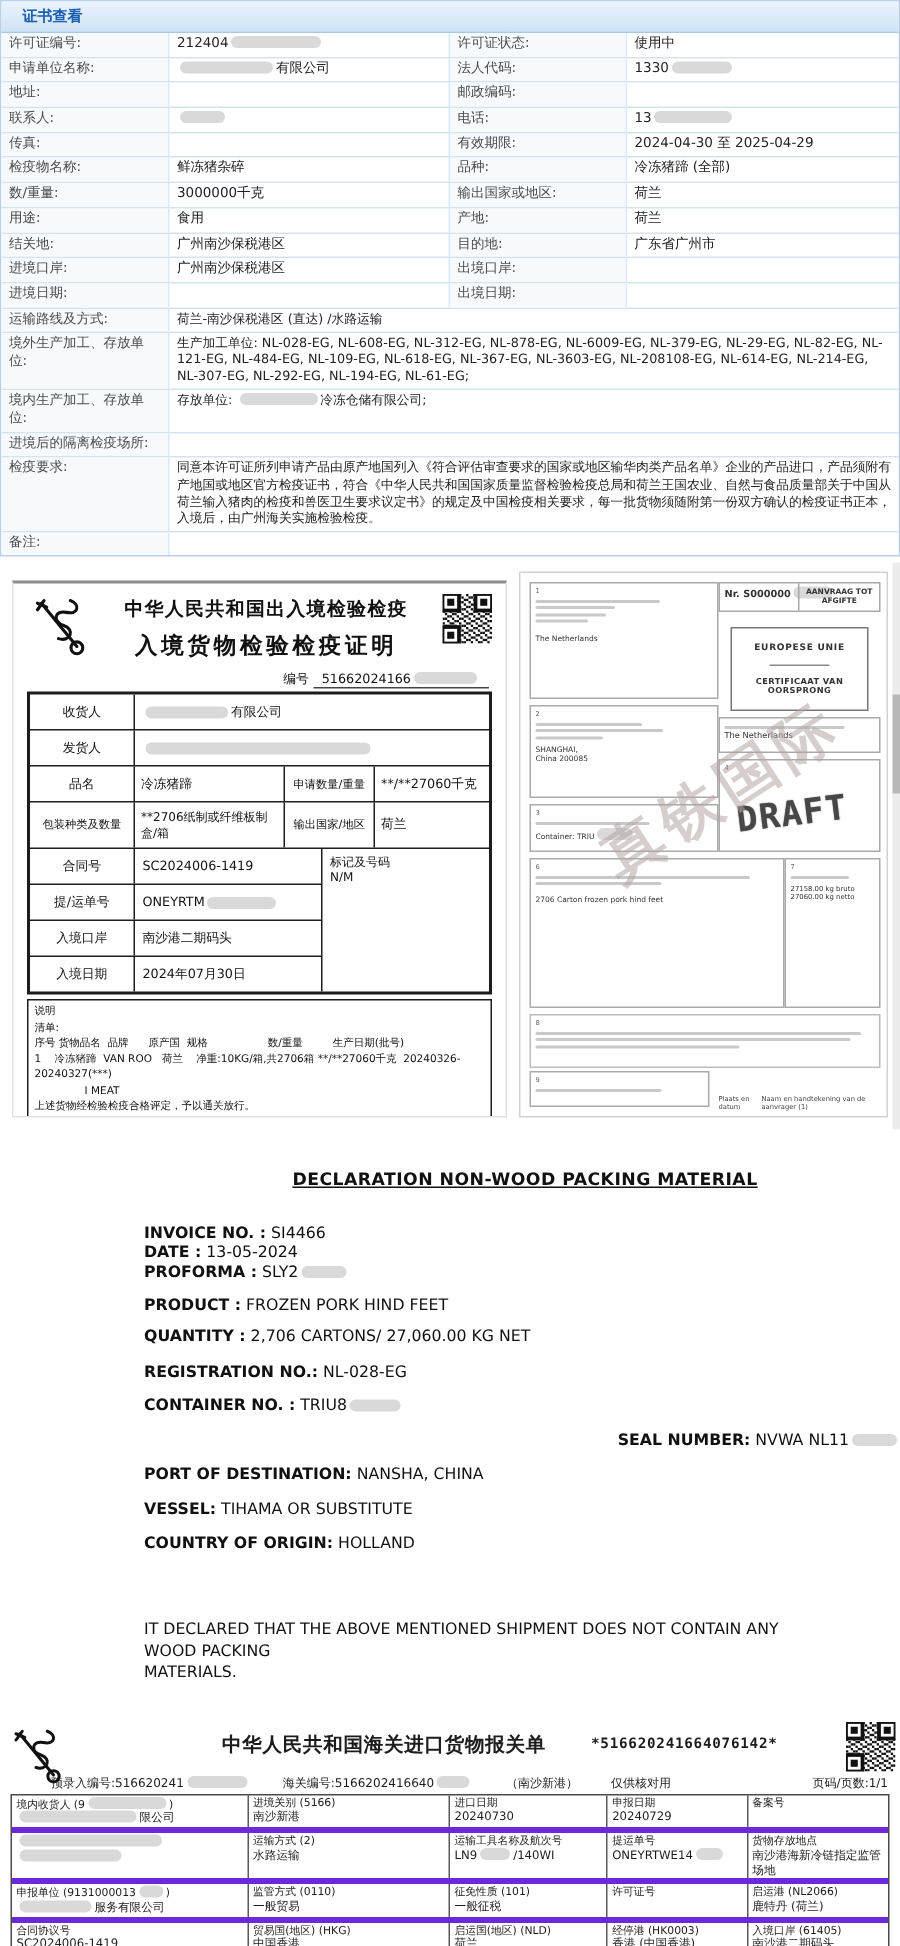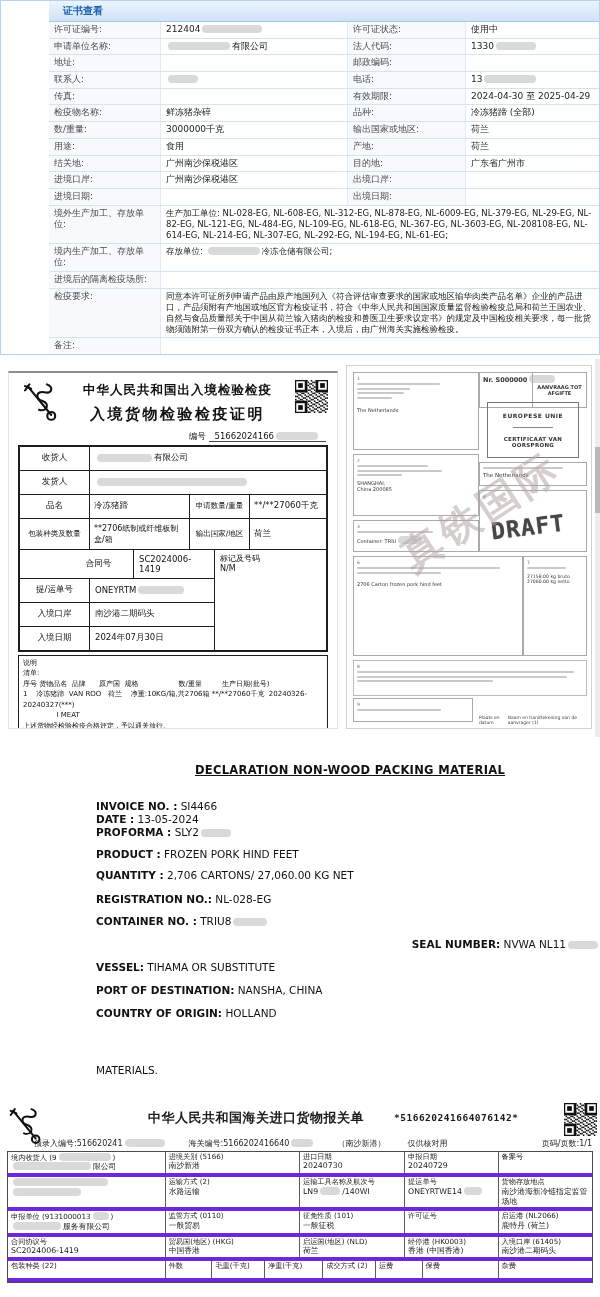--- a/index.html
+++ b/index.html
@@ -1,19 +1,19 @@
 <!DOCTYPE html>
 <html><head>
 <meta charset="utf-8">
 <style>
   html,body{margin:0;padding:0;background:#fff;}
   body{width:600px;font-family:"DejaVu Sans","Liberation Sans",sans-serif;color:#222;-webkit-font-smoothing:antialiased;}
   .redact{display:inline-block;height:8px;border-radius:4px;background:#d9d9d9;vertical-align:-1px;margin:0 2px;filter:blur(.4px);}
   
-  .qpanel{border:1px solid #b7d0ec;padding-left:48px;}
+  .qpanel{border:1px solid #b7d0ec;}
   .qhead{background:linear-gradient(#ecf4fd,#cfe2f6);border-bottom:1px solid #a9c7e7;color:#1a5fae;font-weight:bold;font-size:10px;padding:3px 14px;}
   .qrow{display:flex;border-top:1px solid #d3e3f4;font-size:9px;line-height:1.3;background:#fff;}
   .qrow:first-child{border-top:none;}
   .ql{width:112px;min-width:112px;padding:2px 5px;color:#4a4a4a;border-right:1px solid #ddeafa;background:#f7fafd;box-sizing:border-box;}
   .qv1{width:187px;min-width:187px;padding:2px 5px;border-right:1px solid #ddeafa;box-sizing:border-box;}
   .ql2{width:118px;min-width:118px;padding:2px 5px;color:#4a4a4a;border-right:1px solid #ddeafa;background:#f7fafd;box-sizing:border-box;}
   .qv2{flex:1;padding:2px 5px;}
   .qvs{flex:1;padding:2px 5px;font-size:8.5px;}
   
   .docs{position:relative;height:378px;margin-top:4px;}
@@ -33,21 +33,21 @@
   .ctr{display:flex;border-top:1px solid #1d1d1d;min-height:23px;align-items:stretch;}
   .ctr:first-child{border-top:none;}
   .cl{width:70px;min-width:70px;border-right:1px solid #1d1d1d;display:flex;align-items:center;justify-content:center;text-align:center;padding:4px 2px;box-sizing:border-box;}
   .cv{flex:1;display:flex;align-items:center;padding:4px 5px;}
   .cvm{width:100px;min-width:100px;border-right:1px solid #1d1d1d;display:flex;align-items:center;padding:4px 4px;box-sizing:border-box;}
   .cl2{width:60px;min-width:60px;border-right:1px solid #1d1d1d;display:flex;align-items:center;justify-content:center;text-align:center;font-size:7.5px;padding:2px;box-sizing:border-box;}
   .cv2{flex:1;display:flex;align-items:center;padding:2px 4px;}
   .cnsplit{display:flex;border-top:1px solid #1d1d1d;}
   .cnleft{flex:1;}
   .clr{display:flex;border-top:1px solid #1d1d1d;min-height:23px;}
-  .clr:first-child{border-top:none;padding-left:44px;}
+  .clr:first-child{border-top:none;}
   .cnmarks{width:112px;min-width:112px;border-left:1px solid #1d1d1d;padding:3px 5px;box-sizing:border-box;font-size:8px;}
   .cnlist{border:1.5px solid #1d1d1d;margin-top:3px;min-height:100px;font-size:7px;line-height:1.5;padding:2px 4px;white-space:pre-wrap;color:#111;}
   
   .nlcert{position:absolute;left:346px;top:6px;width:246px;height:364px;background:#fff;border:1px solid #d2d2d2;box-sizing:border-box;overflow:hidden;font-size:5px;color:#555;}
   .nlbox{position:absolute;border:1px solid #aaa;box-sizing:border-box;padding:2px 3px;}
   .nlnum{font-size:4.5px;color:#666;margin-right:2px;}
   .bar{height:2px;background:#c9c9c9;border-radius:1px;margin:2.5px 0;}
   .nleu{text-align:center;font-weight:bold;color:#333;}
   .nleu .t1{font-size:6px;margin-top:7px;letter-spacing:.5px;}
   .nleu hr{width:40px;border:none;border-top:1px solid #888;margin:8px auto;}
@@ -144,20 +144,24 @@
         <div class="ql">进境口岸:</div>
         <div class="qv1"><span>广州南沙保税港区</span></div>
         <div class="ql2">出境口岸:</div>
         <div class="qv2"></div>
       </div>
       <div class="qrow">
         <div class="ql">进境日期:</div>
         <div class="qv1"></div>
         <div class="ql2">出境日期:</div>
         <div class="qv2"></div>
+      </div>
+      <div class="qrow">
+        <div class="ql">运输路线及方式:</div>
+        <div class="qvs"><span>荷兰-南沙保税港区 (直达) /水路运输</span></div>
       </div>
       <div class="qrow">
         <div class="ql">境外生产加工、存放单位:</div>
         <div class="qvs"><span>生产加工单位: NL-028-EG, NL-608-EG, NL-312-EG, NL-878-EG, NL-6009-EG, NL-379-EG, NL-29-EG, NL-82-EG, NL-121-EG, NL-484-EG, NL-109-EG, NL-618-EG, NL-367-EG, NL-3603-EG, NL-208108-EG, NL-614-EG, NL-214-EG, NL-307-EG, NL-292-EG, NL-194-EG, NL-61-EG;</span></div>
       </div>
       <div class="qrow">
         <div class="ql">境内生产加工、存放单位:</div>
         <div class="qvs"><span>存放单位: </span><span class="redact" style="width: 52px;"></span><span>冷冻仓储有限公司;</span></div>
       </div>
       <div class="qrow">
@@ -395,21 +399,21 @@
     <div class="cnlist" id="cn-list"><div>说明</div><div>清单:</div><div>序号 货物品名  品牌      原产国  规格                  数/重量         生产日期(批号)</div><div>1    冷冻猪蹄  VAN ROO   荷兰    净重:10KG/箱,共2706箱 **/**27060千克  20240326-20240327(***)</div><div>               I MEAT</div><div>上述货物经检验检疫合格评定，予以通关放行。</div><div>                    ********</div></div>
   </div>
 
   <div class="nlcert">
     <div class="nlbox" style="left:6px;top:6px;width:126px;height:78px;">
       <span class="nlnum">1</span>
       <div class="bar" style="width:70%"></div><div class="bar" style="width:45%"></div>
       <div class="bar" style="width:40%"></div><div class="bar" style="width:30%"></div>
       <div style="font-size:5px;color:#333;margin-top:8px;">The Netherlands</div>
     </div>
-    <div class="nlbox" style="left:132px;top:6px;width:108px;height:36px;">
+    <div class="nlbox" style="left:132px;top:6px;width:108px;height:20px;">
       <span class="nlnr"><span>Nr. S000000</span><span class="redact" style="width: 26px;"></span></span>
       <div class="aanvraag">AANVRAAG TOT AFGIFTE</div>
     </div>
     <div class="nlbox nleu" style="left:140px;top:36px;width:92px;height:56px;border-color:#777;">
       <div class="t1">EUROPESE UNIE</div>
       <hr>
       <div class="t2">CERTIFICAAT VAN OORSPRONG</div>
     </div>
     <div class="nlbox" style="left:132px;top:96px;width:108px;height:24px;">
       <div class="bar" style="width:80%"></div>
@@ -465,25 +469,26 @@
   <div class="nwtitle">DECLARATION NON-WOOD PACKING MATERIAL</div>
   <div class="nwlines" id="nw-lines">
       <div class="nwline" style="margin-top: 0px;"><b>INVOICE NO. :</b><span> SI4466</span></div>
       <div class="nwline" style="margin-top: 1px;"><b>DATE :</b><span> 13-05-2024</span></div>
       <div class="nwline" style="margin-top: 1px;"><b>PROFORMA :</b><span> SLY2</span><span class="redact" style="width: 30px;"></span></div>
       <div class="nwline" style="margin-top: 10px;"><b>PRODUCT :</b><span> FROZEN PORK HIND FEET</span></div>
       <div class="nwline" style="margin-top: 9px;"><b>QUANTITY :</b><span> 2,706 CARTONS/ 27,060.00 KG NET</span></div>
       <div class="nwline" style="margin-top: 12px;"><b>REGISTRATION NO.:</b><span> NL-028-EG</span></div>
       <div class="nwline" style="margin-top: 10px;"><b>CONTAINER NO. :</b><span> TRIU8</span><span class="redact" style="width: 34px;"></span></div>
       <div class="nwline" style="margin-top: 11px; text-align: right;"><b>SEAL NUMBER:</b><span> NVWA NL11</span><span class="redact" style="width: 30px;"></span></div>
+      <div class="nwline" style="margin-top: 11px;"><b>PORT OF DESTINATION:</b><span> NANSHA, CHINA</span></div>
       <div class="nwline" style="margin-top: 11px;"><b>VESSEL:</b><span> TIHAMA OR SUBSTITUTE</span></div>
-      <div class="nwline" style="margin-top: 11px;"><b>PORT OF DESTINATION:</b><span> NANSHA, CHINA</span></div>
       <div class="nwline" style="margin-top: 11px;"><b>COUNTRY OF ORIGIN:</b><span> HOLLAND</span></div>
     </div>
   <div class="nwfoot">
+    <div>IT DECLARED THAT THE ABOVE MENTIONED SHIPMENT DOES NOT CONTAIN ANY WOOD PACKING</div>
     <div>MATERIALS.</div>
   </div>
 </div>
 
 <div class="customs">
   <div class="cuhead">
     <svg class="cuemblem" viewBox="0 0 48 48">
       <g stroke="#111" stroke-width="2.4" fill="none" stroke-linecap="round">
         <path d="M11 7 L38 40"></path>
         <path d="M33 5 C41 8 39 16 30 14 C21 12 19 21 28 24 C37 27 33 37 24 34"></path>

